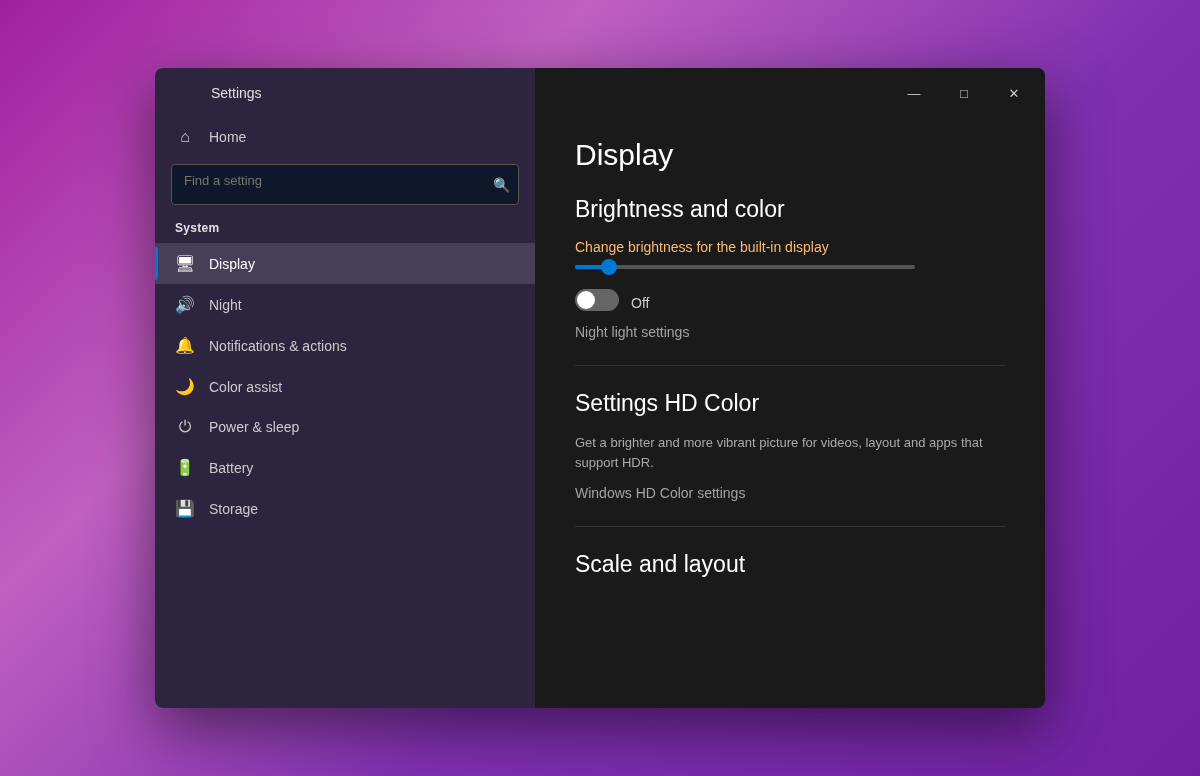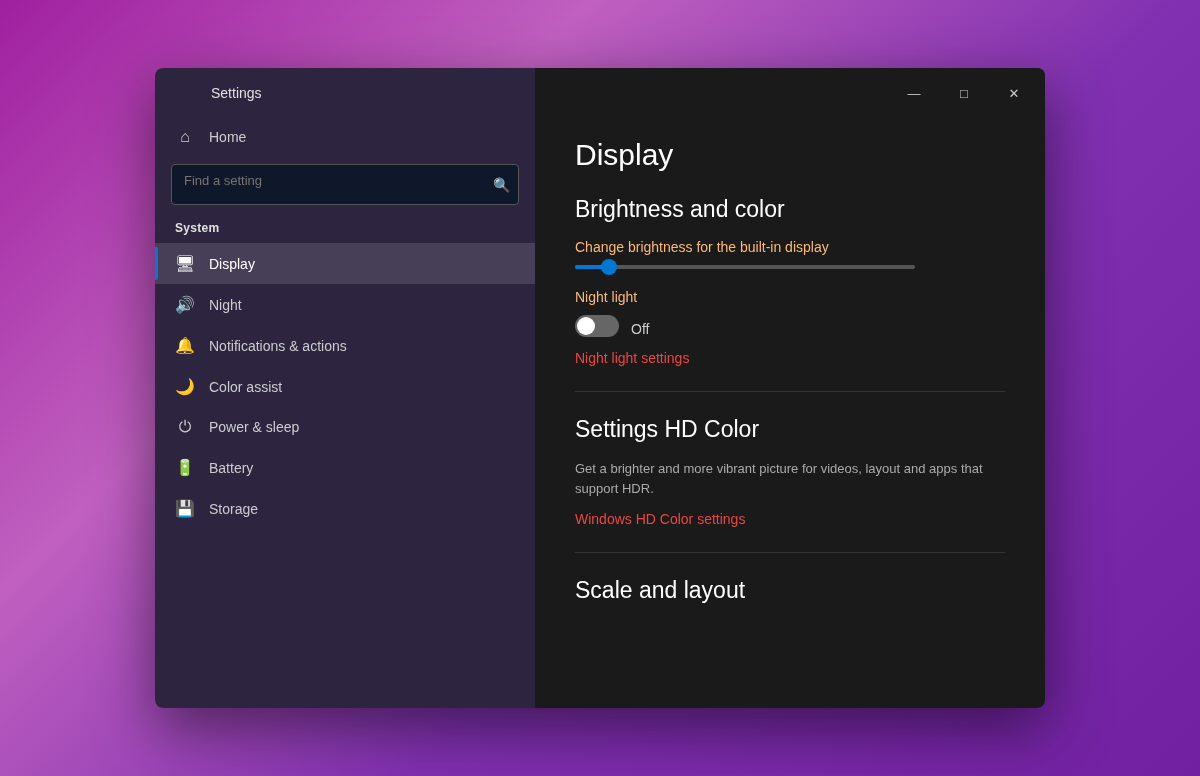--- a/index.html
+++ b/index.html
@@ -252,21 +252,21 @@
       top: 2px;
       left: 2px;
       transition: left 0.2s;
     }
     .toggle-label {
       font-size: 14px;
       color: #ccc;
     }
 
     .link-text {
-      color: #ef4444;
+      color: #a3a3a3;
       font-size: 14px;
       cursor: pointer;
       text-decoration: none;
     }
 
     .divider {
       height: 1px;
       background: #333;
       margin: 24px 0;
     }
@@ -352,21 +352,20 @@
 
       <div class="brightness-slider-wrap">
         <div class="setting-label">Change brightness for the built-in display</div>
         <div class="slider-track">
           <div class="slider-fill"></div>
           <div class="slider-thumb"></div>
         </div>
       </div>
 
       <div class="night-light-section">
-        <div class="setting-label">Night light</div>
         <div class="night-light-row">
           <div class="toggle-switch">
             <div class="toggle-knob"></div>
           </div>
           <span class="toggle-label">Off</span>
         </div>
         <a class="link-text">Night light settings</a>
       </div>
 
       <div class="divider"></div>

